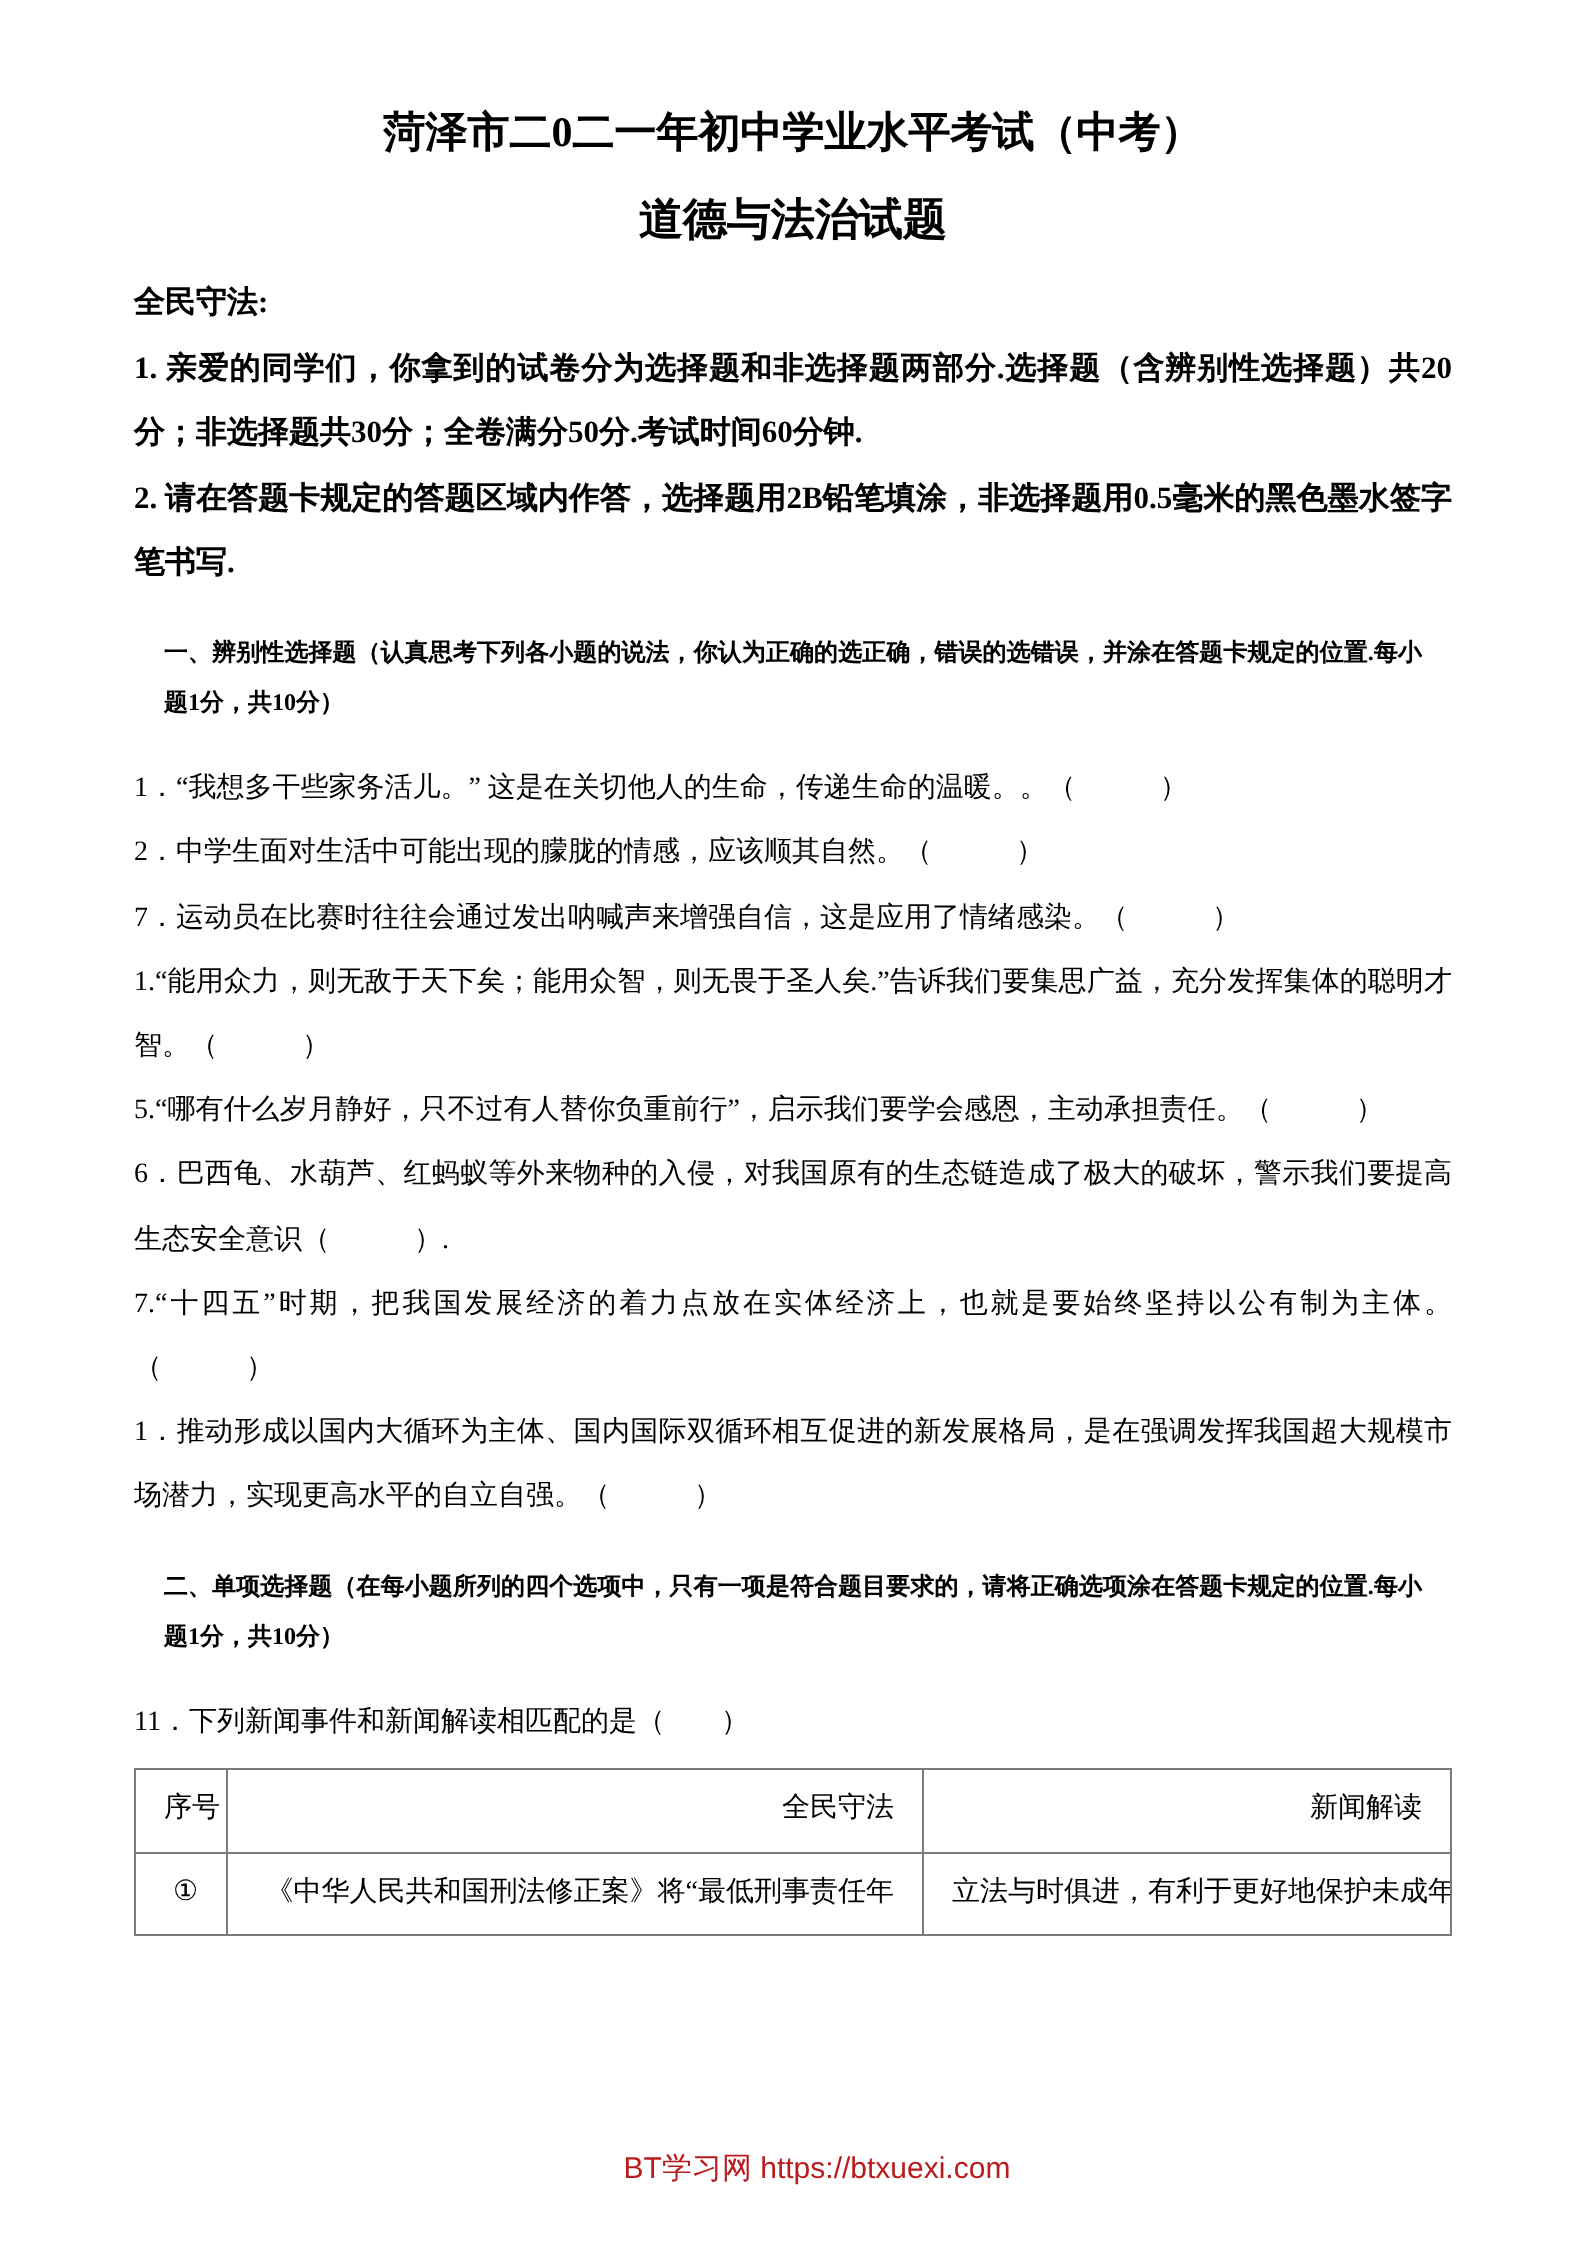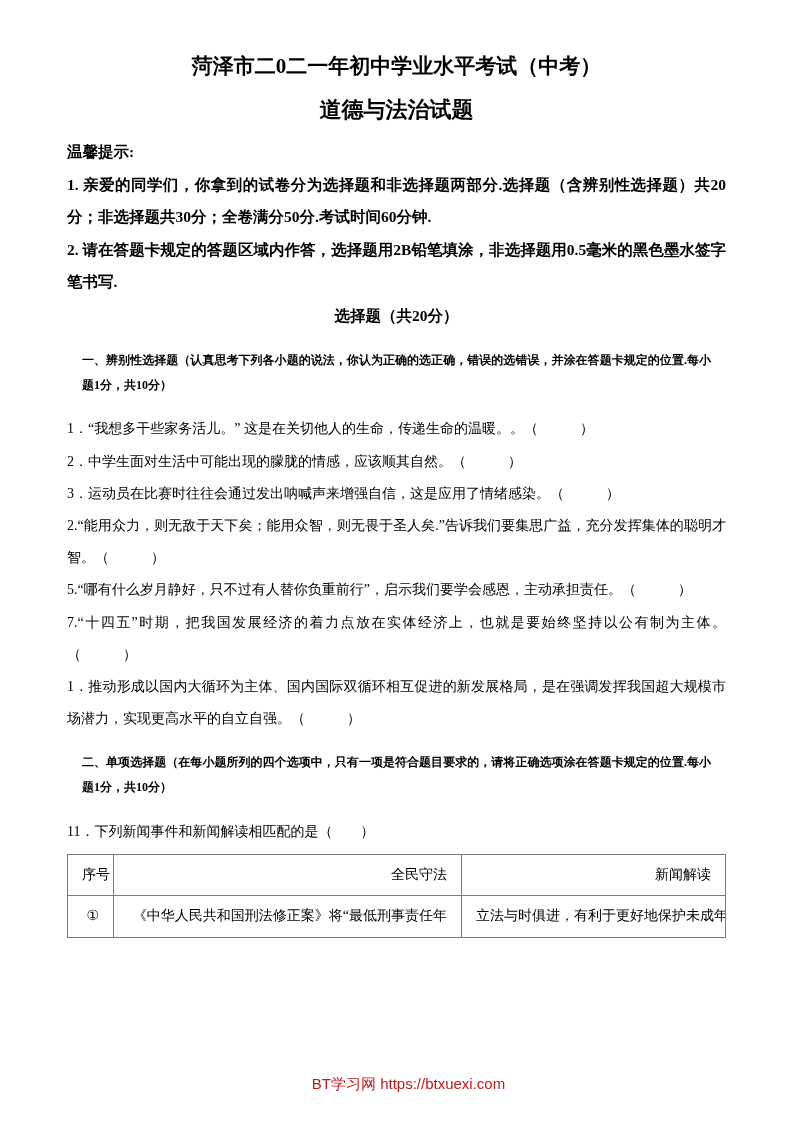--- a/index.html
+++ b/index.html
@@ -106,33 +106,33 @@
   }
 </style>
 </head>
 <body>
 
 <div class="page">
 
   <h1 class="doc-title">菏泽市二0二一年初中学业水平考试（中考）</h1>
   <h2 class="doc-subtitle">道德与法治试题</h2>
 
-  <p class="notice-heading">温馨提示:</p>
+  <p class="notice-heading">全民守法:</p>
   <p class="notice-item">1. 亲爱的同学们，你拿到的试卷分为选择题和非选择题两部分.选择题（含辨别性选择题）共20分；非选择题共30分；全卷满分50分.考试时间60分钟.</p>
   <p class="notice-item">2. 请在答题卡规定的答题区域内作答，选择题用2B铅笔填涂，非选择题用0.5毫米的黑色墨水签字笔书写.</p>
 
-  <p class="section-heading">选择题（共20分）</p>
 
   <p class="part-heading">一、辨别性选择题（认真思考下列各小题的说法，你认为正确的选正确，错误的选错误，并涂在答题卡规定的位置.每小题1分，共10分）</p>
 
   <p class="question">1．“我想多干些家务活儿。” 这是在关切他人的生命，传递生命的温暖。。（　　　）</p>
   <p class="question">2．中学生面对生活中可能出现的朦胧的情感，应该顺其自然。（　　　）</p>
-  <p class="question">3．运动员在比赛时往往会通过发出呐喊声来增强自信，这是应用了情绪感染。（　　　）</p>
-  <p class="question">2.“能用众力，则无敌于天下矣；能用众智，则无畏于圣人矣.”告诉我们要集思广益，充分发挥集体的聪明才智。（　　　）</p>
+  <p class="question">7．运动员在比赛时往往会通过发出呐喊声来增强自信，这是应用了情绪感染。（　　　）</p>
+  <p class="question">1.“能用众力，则无敌于天下矣；能用众智，则无畏于圣人矣.”告诉我们要集思广益，充分发挥集体的聪明才智。（　　　）</p>
   <p class="question">5.“哪有什么岁月静好，只不过有人替你负重前行”，启示我们要学会感恩，主动承担责任。（　　　）</p>
+  <p class="question">6．巴西龟、水葫芦、红蚂蚁等外来物种的入侵，对我国原有的生态链造成了极大的破坏，警示我们要提高生态安全意识（　　　）.</p>
   <p class="question">7.“十四五”时期，把我国发展经济的着力点放在实体经济上，也就是要始终坚持以公有制为主体。（　　　）</p>
   <p class="question">1．推动形成以国内大循环为主体、国内国际双循环相互促进的新发展格局，是在强调发挥我国超大规模市场潜力，实现更高水平的自立自强。（　　　）</p>
 
   <p class="part-heading">二、单项选择题（在每小题所列的四个选项中，只有一项是符合题目要求的，请将正确选项涂在答题卡规定的位置.每小题1分，共10分）</p>
 
   <p class="q11">11．下列新闻事件和新闻解读相匹配的是（　　）</p>
 
   <table class="news-table">
     <colgroup>
       <col class="col-no">

